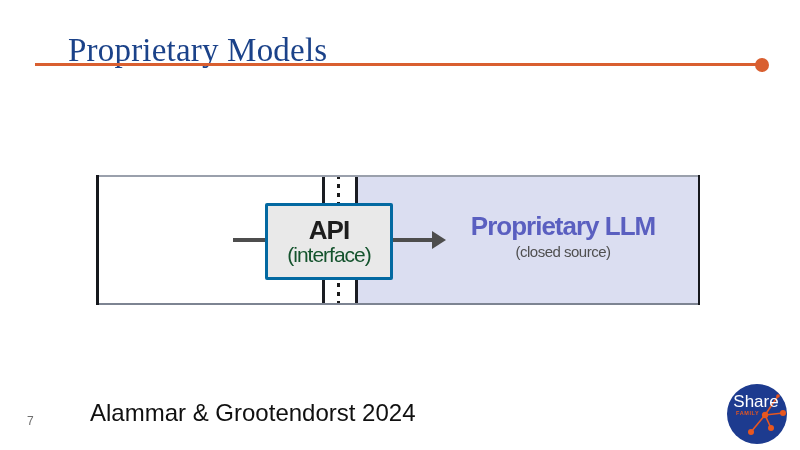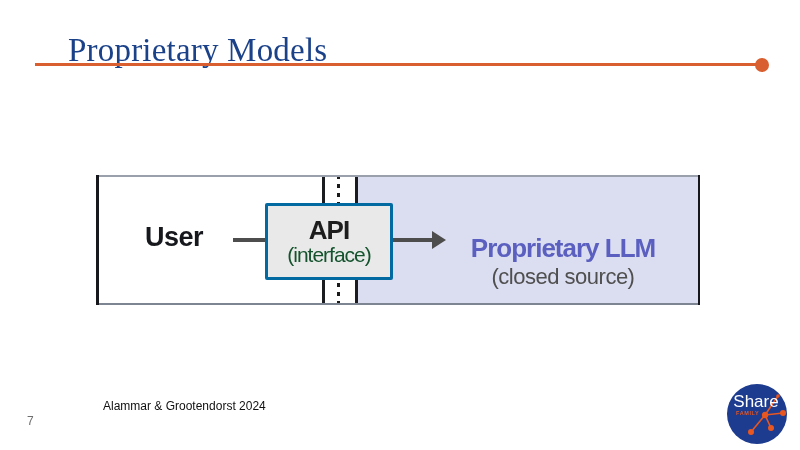--- a/index.html
+++ b/index.html
@@ -68,46 +68,45 @@
   .arrow-right-shaft{
     position:absolute;left:297px;top:63px;width:39px;height:4px;z-index:2;
     background:var(--arrow-gray,#4D4D4D);
   }
   .arrow-right-head{
     position:absolute;left:336px;top:56px;width:0;height:0;z-index:2;
     border-left:14px solid var(--arrow-gray,#4D4D4D);
     border-top:9px solid transparent;border-bottom:9px solid transparent;
   }
   .llm-labels{
-    position:absolute;left:347px;top:38px;width:240px;text-align:center;z-index:2;line-height:1;margin-top:22px;
+    position:absolute;left:347px;top:38px;width:240px;text-align:center;z-index:2;line-height:1;
   }
   .llm-title{
     font-size:26px;font-weight:bold;letter-spacing:-1px;
     color:var(--llm-purple,#5A5FC0);
   }
-  .llm-sub{font-size:22px;letter-spacing:-0.5px;color:#4F4F4F;margin-top:5px;}
+  .llm-sub{font-size:15px;letter-spacing:-0.5px;color:#4F4F4F;margin-top:5px;}
   
-  .citation{position:absolute;left:103px;top:399px;font-size:12px;color:#101010;}
+  .citation{position:absolute;left:90px;top:399px;font-size:24px;color:#101010;}
   .page-number{position:absolute;left:27px;top:414px;font-size:12px;color:#6E6E6E;}
   .logo{position:absolute;left:727px;top:384px;width:60px;height:60px;}
 </style>
 </head>
 <body>
 
 <h1 class="slide-title">Proprietary Models</h1>
 <div class="title-rule"></div>
 <div class="title-rule-dot"></div>
 
 <div class="diagram">
   <div class="panel-llm"></div>
   <div class="vline-solid vline-a"></div>
   <div class="vline-solid vline-b"></div>
   <div class="vline-dotted"></div>
 
-  <div class="user-label">User</div>
   <div class="connector-left"></div>
 
   <div class="api-box">
     <div class="api-title">API</div>
     <div class="api-sub">(interface)</div>
   </div>
 
   <div class="arrow-right-shaft"></div>
   <div class="arrow-right-head"></div>
 

